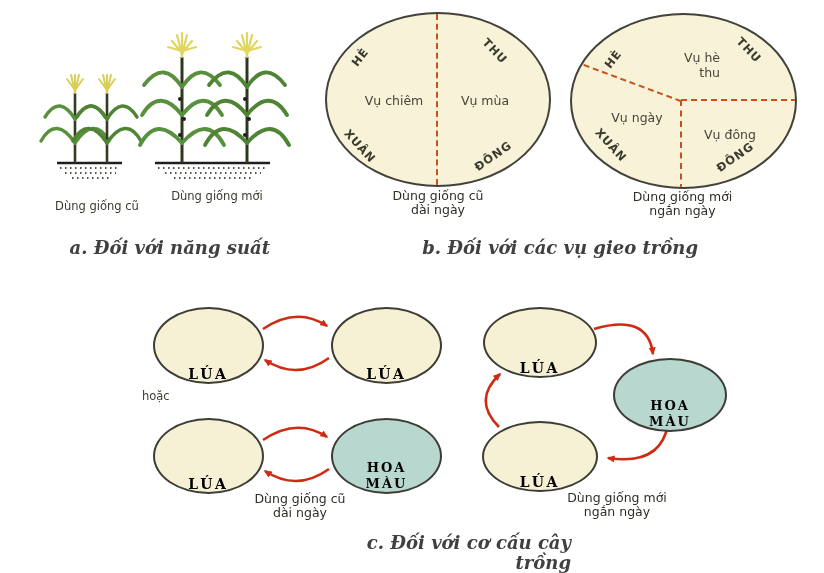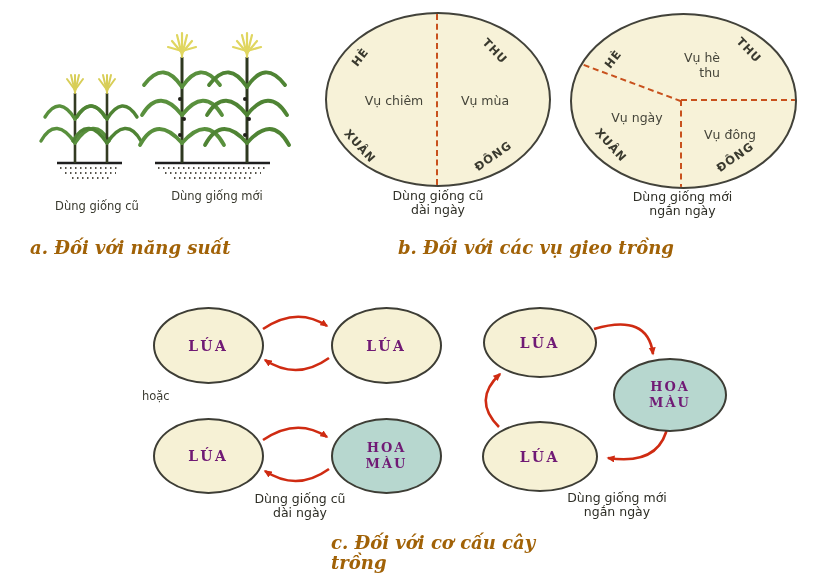--- a/index.html
+++ b/index.html
@@ -4,43 +4,43 @@
 <style>
   html,body{margin:0;padding:0;background:#ffffff;}
   .stage{
     position:relative;width:824px;height:573px;background:#ffffff;overflow:hidden;
     font-family:"DejaVu Sans","Liberation Sans",sans-serif;
   }
   
   .lbl{position:absolute;text-align:center;color:#39392e;font-size:11.5px;line-height:13.5px;}
   .cap{position:absolute;text-align:center;color:#2e2e26;font-size:12.5px;line-height:14px;}
   .red-cap{
-    position:absolute;text-align:left;color:#a16207;
+    position:absolute;text-align:right;color:#404040;
     font-family:"DejaVu Serif","Liberation Serif",serif;
     font-weight:bold;font-style:italic;font-size:18px;line-height:20px;
   }
   
   .sellipse{
     position:absolute;border:2px solid #42423a;border-radius:50%;
     background:#f7f2d8;overflow:hidden;
   }
   .season{
     position:absolute;color:#3a3a2f;font-size:11.5px;font-weight:600;letter-spacing:1px;
     white-space:nowrap;
   }
   .vu{position:absolute;color:#45453a;font-size:12.5px;line-height:15px;white-space:nowrap;
       transform:translate(-50%,-50%);text-align:right;}
   .dash-v{position:absolute;width:0;border-left:2px dashed #c8511d;}
   .dash-h{position:absolute;height:0;border-top:2px dashed #c8511d;}
   .dash-r{position:absolute;height:0;border-top:2px dashed #c8511d;transform-origin:left top;}
   
   .node{
     position:absolute;border:2px solid #3d3d35;border-radius:50%;
-    display:flex;flex-direction:column;align-items:center;justify-content:center;
-    font-family:"DejaVu Serif","Liberation Serif",serif;font-weight:bold;color:#701a75;
+    display:flex;flex-direction:column;align-items:center;justify-content:flex-end;
+    font-family:"DejaVu Serif","Liberation Serif",serif;font-weight:bold;color:#000000;
   }
   .node.cream{background:#f6f1d5;}
   .node.teal{background:#b7d7cf;}
   .node .one{font-size:14px;letter-spacing:3px;}
   .node .two{font-size:13px;letter-spacing:2px;line-height:16px;}
   .or{position:absolute;color:#3c3c32;font-size:11.5px;}
   svg{position:absolute;overflow:visible;}
 </style>
 </head>
 <body>

